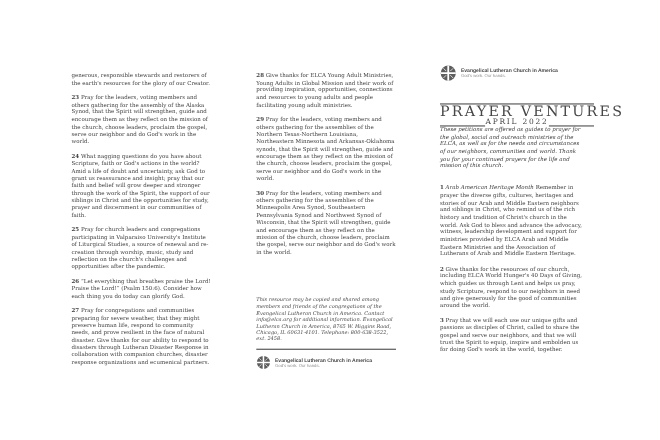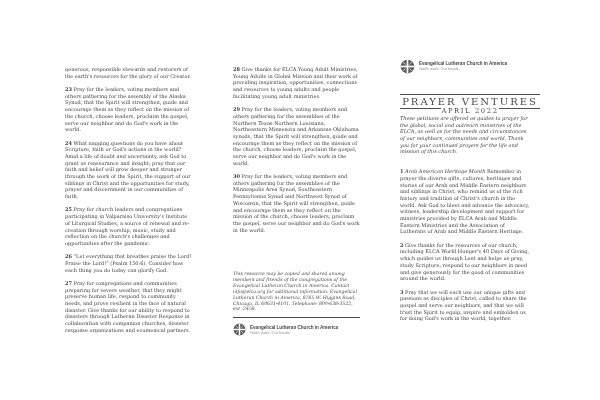--- a/index.html
+++ b/index.html
@@ -18,23 +18,23 @@
   .footer-rule{border-top:1px solid #4a4a4a;margin-top:5px;}
   .logo-row{display:flex;align-items:center;gap:4px;margin-top:5px;}
   .logo-text{display:flex;flex-direction:column;gap:1px;
              font-family:"Liberation Sans","DejaVu Sans",sans-serif;}
   .org-name{font-weight:bold;font-size:4.6px;line-height:5px;color:#454545;}
   .tagline{font-size:3.9px;line-height:4.5px;color:#8f8f8f;}
   
   #cover{left:400px;top:59px;width:140px;}
   #cover .body{width:132px;}
   .title-block{margin-top:20px;border-top:1px solid #4f4f4f;padding-top:4px;}
-  .cover-title{font-size:10px;letter-spacing:2px;text-align:center;font-weight:normal;
+  .cover-title{font-size:13px;letter-spacing:2px;text-align:center;font-weight:normal;
                color:#474747;margin:0;white-space:nowrap;}
-  .subtitle-row{display:flex;align-items:flex-start;gap:0;margin-top:2.5px;}
+  .subtitle-row{display:flex;align-items:flex-end;gap:0;margin-top:2.5px;}
   .subtitle-row .line{flex:1;border-top:1px solid #4f4f4f;}
   .cover-subtitle{font-size:6.8px;letter-spacing:1.6px;color:#474747;white-space:nowrap;}
   .intro{margin-top:10px;font-style:italic;}
   .day-list{margin-top:13px;}
   .emblem{flex:0 0 auto;display:block;}
 </style>
 </head>
 <body>
 
 <div class="page">

